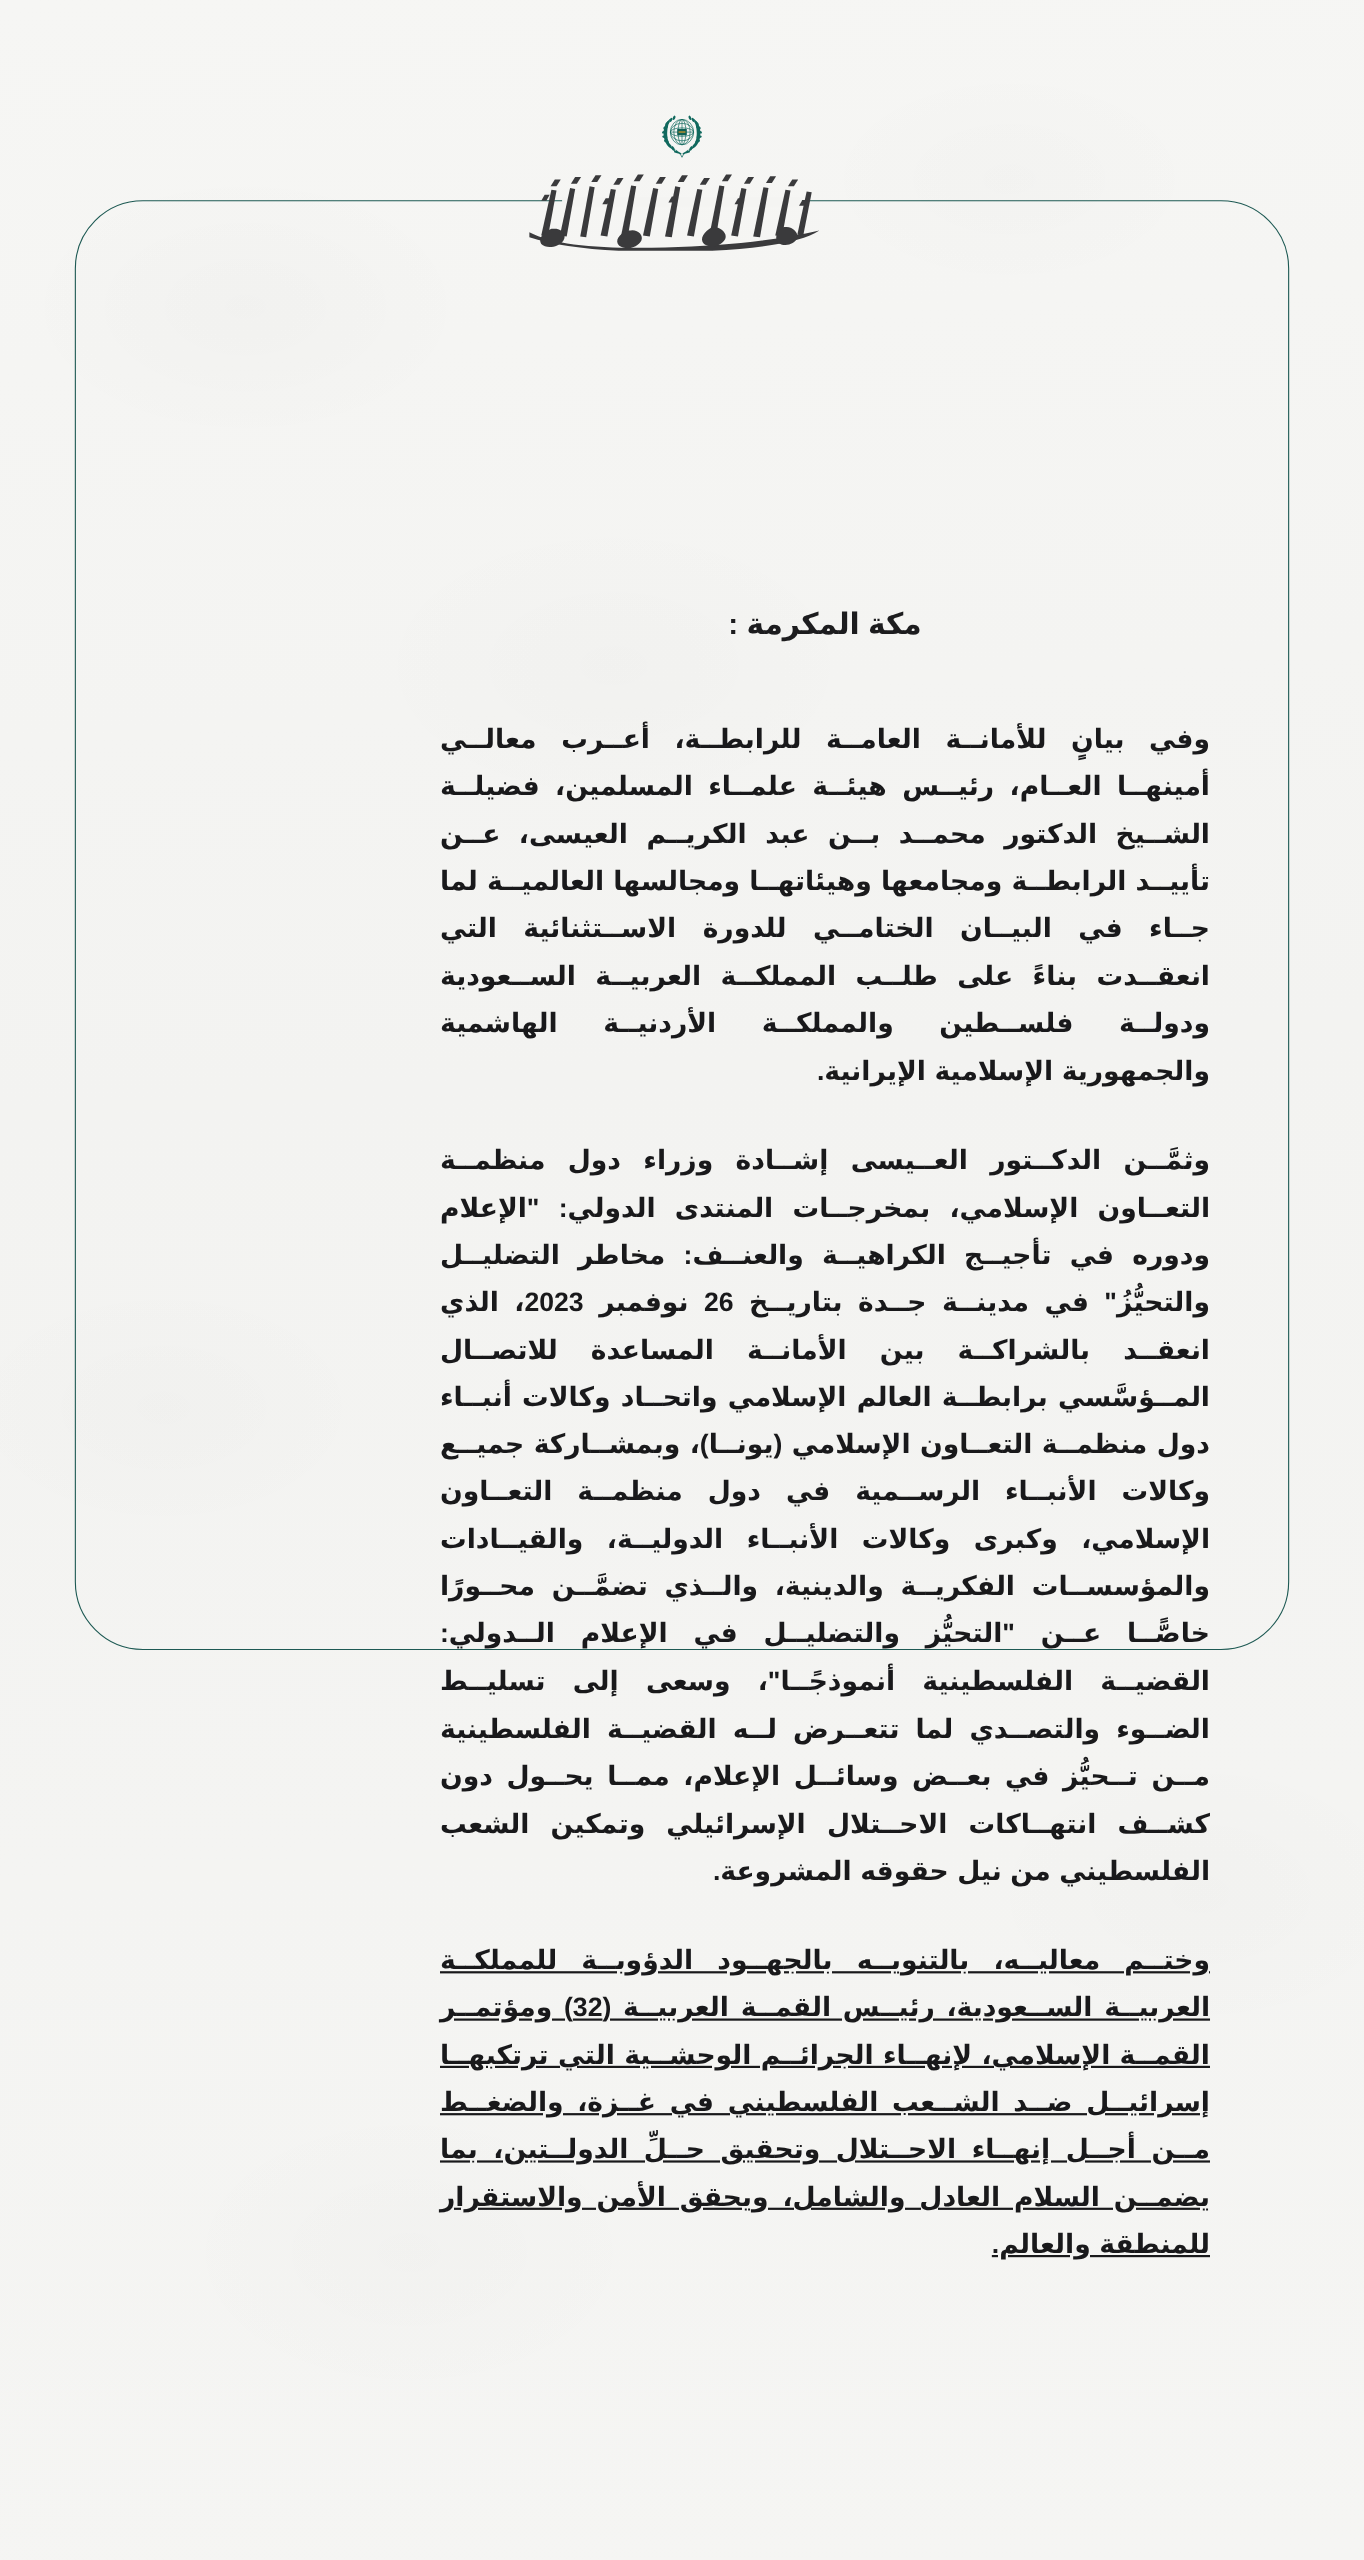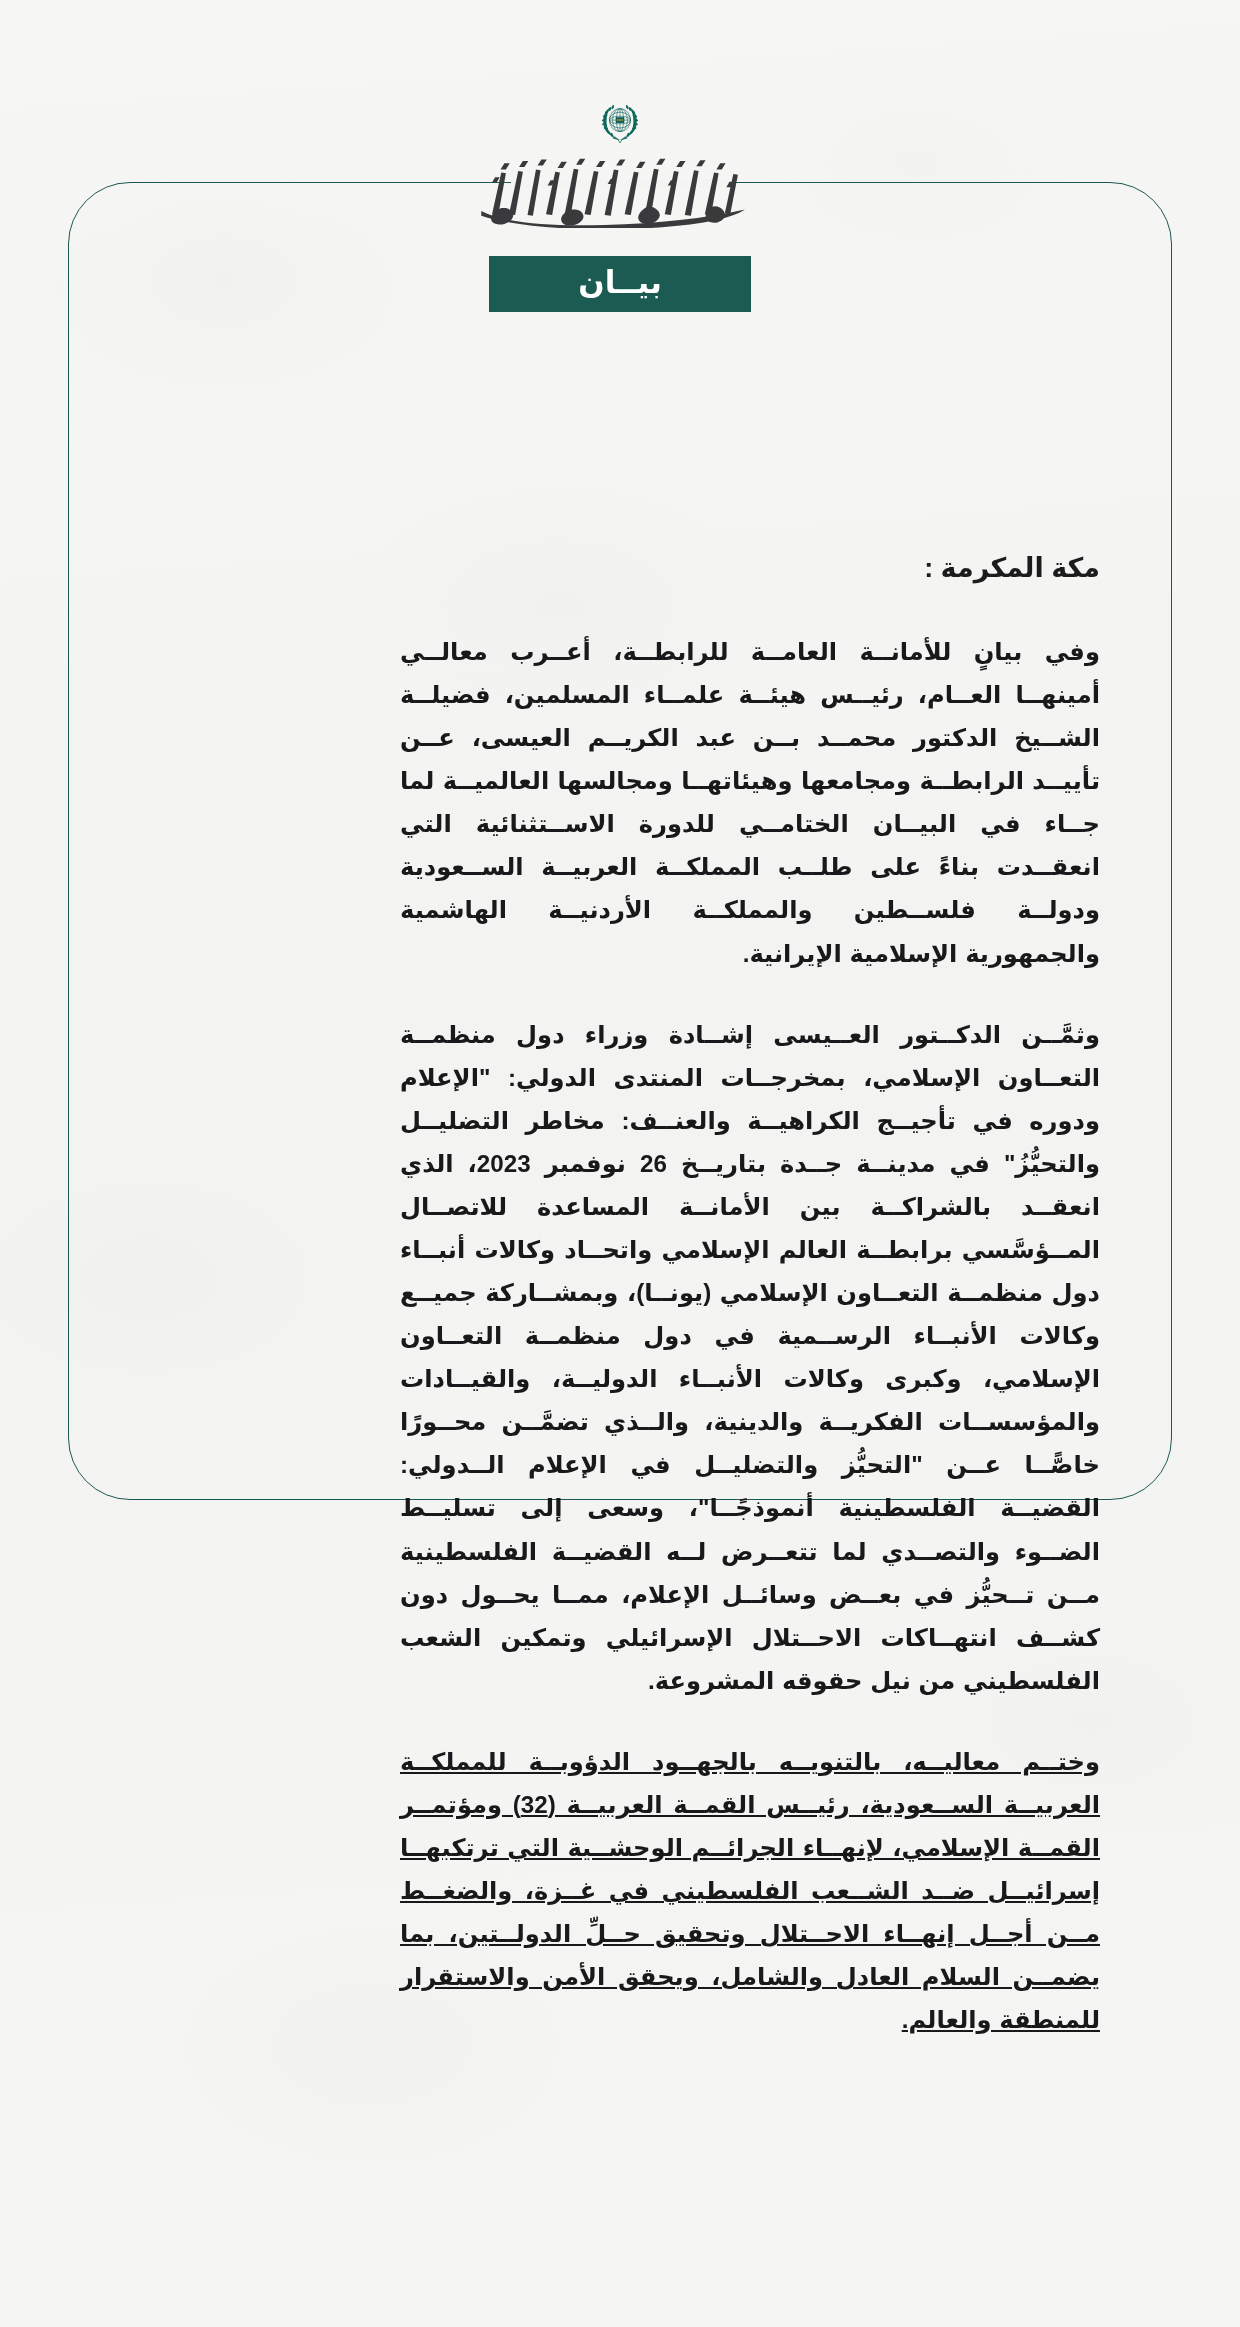--- a/index.html
+++ b/index.html
@@ -117,23 +117,23 @@
     right: 140px;
     width: 700px;
     direction: rtl;
   }
 
   .dateline {
     font-family: "Liberation Sans", "DejaVu Sans", sans-serif;
     font-size: 27px;
     font-weight: 700;
     color: #1c1c1e;
-    text-align: right;
+    text-align: center;
     letter-spacing: 0.3px;
-    margin-bottom: 46px;
+    margin-bottom: 68px;
   }
 
   .para {
     font-family: "Liberation Sans", "DejaVu Sans", sans-serif;
     font-size: 24.2px;
     font-weight: 700;
     color: #19191b;
     line-height: 1.78;
     text-align: justify;
     text-align-last: right;
@@ -247,23 +247,20 @@
       <path d="M340 12 l7 0 -5 8 -7 0 Z"></path>
       <path d="M48 30 l6 0 -4 7 -6 0 Z"></path>
       <path d="M120 34 l6 0 -4 7 -6 0 Z"></path>
       <path d="M198 32 l6 0 -4 7 -6 0 Z"></path>
       <path d="M276 34 l6 0 -4 7 -6 0 Z"></path>
       <path d="M352 36 l6 0 -4 7 -6 0 Z"></path>
     </g>
   </svg>
 
 
-  <div class="badge">
-    <span class="badge-label">بيــان</span>
-  </div>
 </div>
 
 <div class="content">
   <div class="dateline">مكة المكرمة :</div>
   <p class="para">وفي بيانٍ للأمانــة العامــة للرابطــة، أعــرب معالــي أمينهــا العــام، رئيــس هيئــة علمــاء المسلمين، فضيلــة الشــيخ الدكتور محمــد بــن عبد الكريــم العيسى، عــن تأييــد الرابطــة ومجامعها وهيئاتهــا ومجالسها العالميــة لما جــاء في البيــان الختامــي للدورة الاســتثنائية التي انعقــدت بناءً على طلــب المملكــة العربيــة الســعودية ودولــة فلســطين والمملكــة الأردنيــة الهاشمية والجمهورية الإسلامية الإيرانية.</p>
   <p class="para">وثمَّــن الدكــتور العــيسى إشــادة وزراء دول منظمــة التعــاون الإسلامي، بمخرجــات المنتدى الدولي: "الإعلام ودوره في تأجيــج الكراهيــة والعنــف: مخاطر التضليــل والتحيُّزُ" في مدينــة جــدة بتاريــخ 26 نوفمبر 2023، الذي انعقــد بالشراكــة بين الأمانــة المساعدة للاتصــال المــؤسَّسي برابطــة العالم الإسلامي واتحــاد وكالات أنبــاء دول منظمــة التعــاون الإسلامي (يونــا)، وبمشــاركة جميــع وكالات الأنبــاء الرســمية في دول منظمــة التعــاون الإسلامي، وكبرى وكالات الأنبــاء الدوليــة، والقيــادات والمؤسســات الفكريــة والدينية، والــذي تضمَّــن محــورًا خاصًّــا عــن "التحيُّز والتضليــل في الإعلام الــدولي: القضيــة الفلسطينية أنموذجًــا"، وسعى إلى تسليــط الضــوء والتصــدي لما تتعــرض لــه القضيــة الفلسطينية مــن تــحيُّز في بعــض وسائــل الإعلام، ممــا يحــول دون كشــف انتهــاكات الاحــتلال الإسرائيلي وتمكين الشعب الفلسطيني من نيل حقوقه المشروعة.</p>
   <p class="para">وختــم معاليــه، بالتنويــه بالجهــود الدؤوبــة للمملكــة العربيــة الســعودية، رئيــس القمــة العربيــة (32) ومؤتمــر القمــة الإسلامي، لإنهــاء الجرائــم الوحشــية التي ترتكبهــا إسرائيــل ضــد الشــعب الفلسطيني في غــزة، والضغــط مــن أجــل إنهــاء الاحــتلال وتحقيق حــلِّ الدولــتين، بما يضمــن السلام العادل والشامل، ويحقق الأمن والاستقرار للمنطقة والعالم.</p>
 </div>
 
 </body></html>

